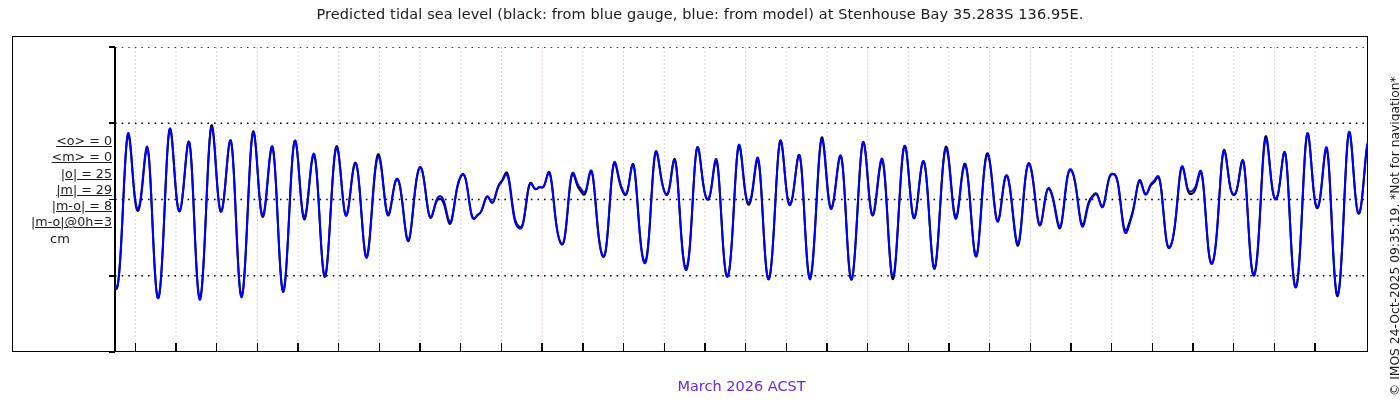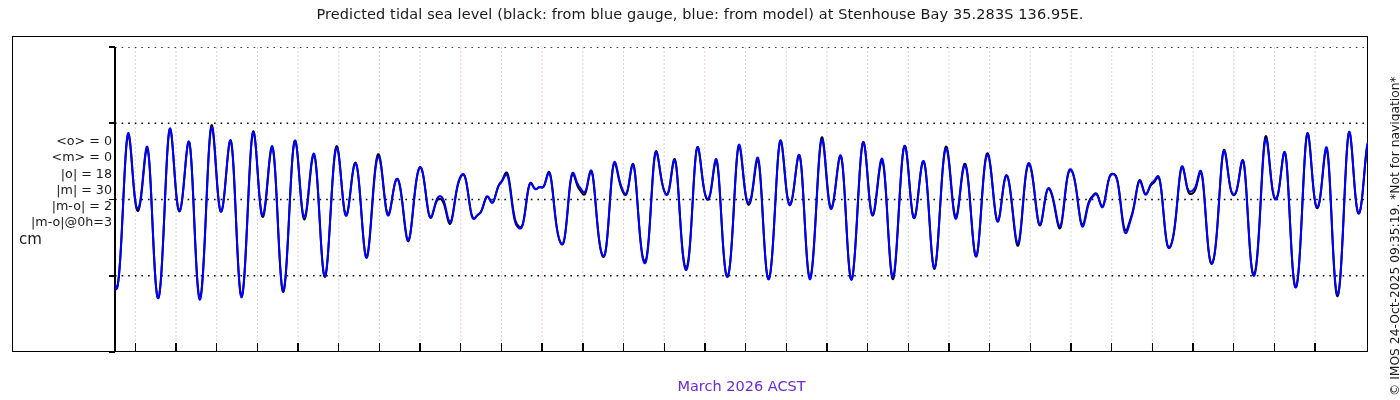--- a/index.html
+++ b/index.html
@@ -117,27 +117,29 @@
   #stats-block {
     position: absolute;
     left: 8px;
     top: 133px;
     width: 104px;
     text-align: right;
     font-size: 12.7px;
     line-height: 16.3px;
     color: #1a1a1a;
     white-space: nowrap;
+    text-decoration: underline;
   }
   #stats-unit {
     position: absolute;
-    left: 19px;
+    left: 8px;
     top: 231px;
     width: 104px;
-    font-size: 15px;
+    text-align: center;
+    font-size: 13px;
     line-height: 16.3px;
     color: #1a1a1a;
   }
 
   
   #copyright {
     position: absolute;
     left: 1374px;
     top: 0px;
     height: 400px;
@@ -158,23 +160,23 @@
 </head>
 <body>
 
 <div id="chart-title">Predicted tidal sea level (black: from blue gauge, blue: from model) at Stenhouse Bay 35.283S 136.95E.</div>
 
 <div id="outer-frame"></div>
 
 <div id="stats-block">
     <div>&lt;o&gt; = 0</div>
     <div>&lt;m&gt; = 0</div>
-    <div>|o| = 18</div>
-    <div>|m| = 30</div>
-    <div>|m-o| = 2</div>
+    <div>|o| = 25</div>
+    <div>|m| = 29</div>
+    <div>|m-o| = 8</div>
     <div>|m-o|@0h=3</div>
   </div>
 <div id="stats-unit">cm</div>
 
 <div id="y-axis-spine"></div>
 <div id="y-axis-labels">
     <div class="y-tick-label" style="left: 60px; width: 52px; top: 40px;"></div>
     <div class="y-tick-mark" style="left: 109px; top: 46.2px;"></div>
     <div class="y-tick-label" style="left: 60px; width: 52px; top: 116.25px;"></div>
     <div class="y-tick-mark" style="left: 109px; top: 122.45px;"></div>

